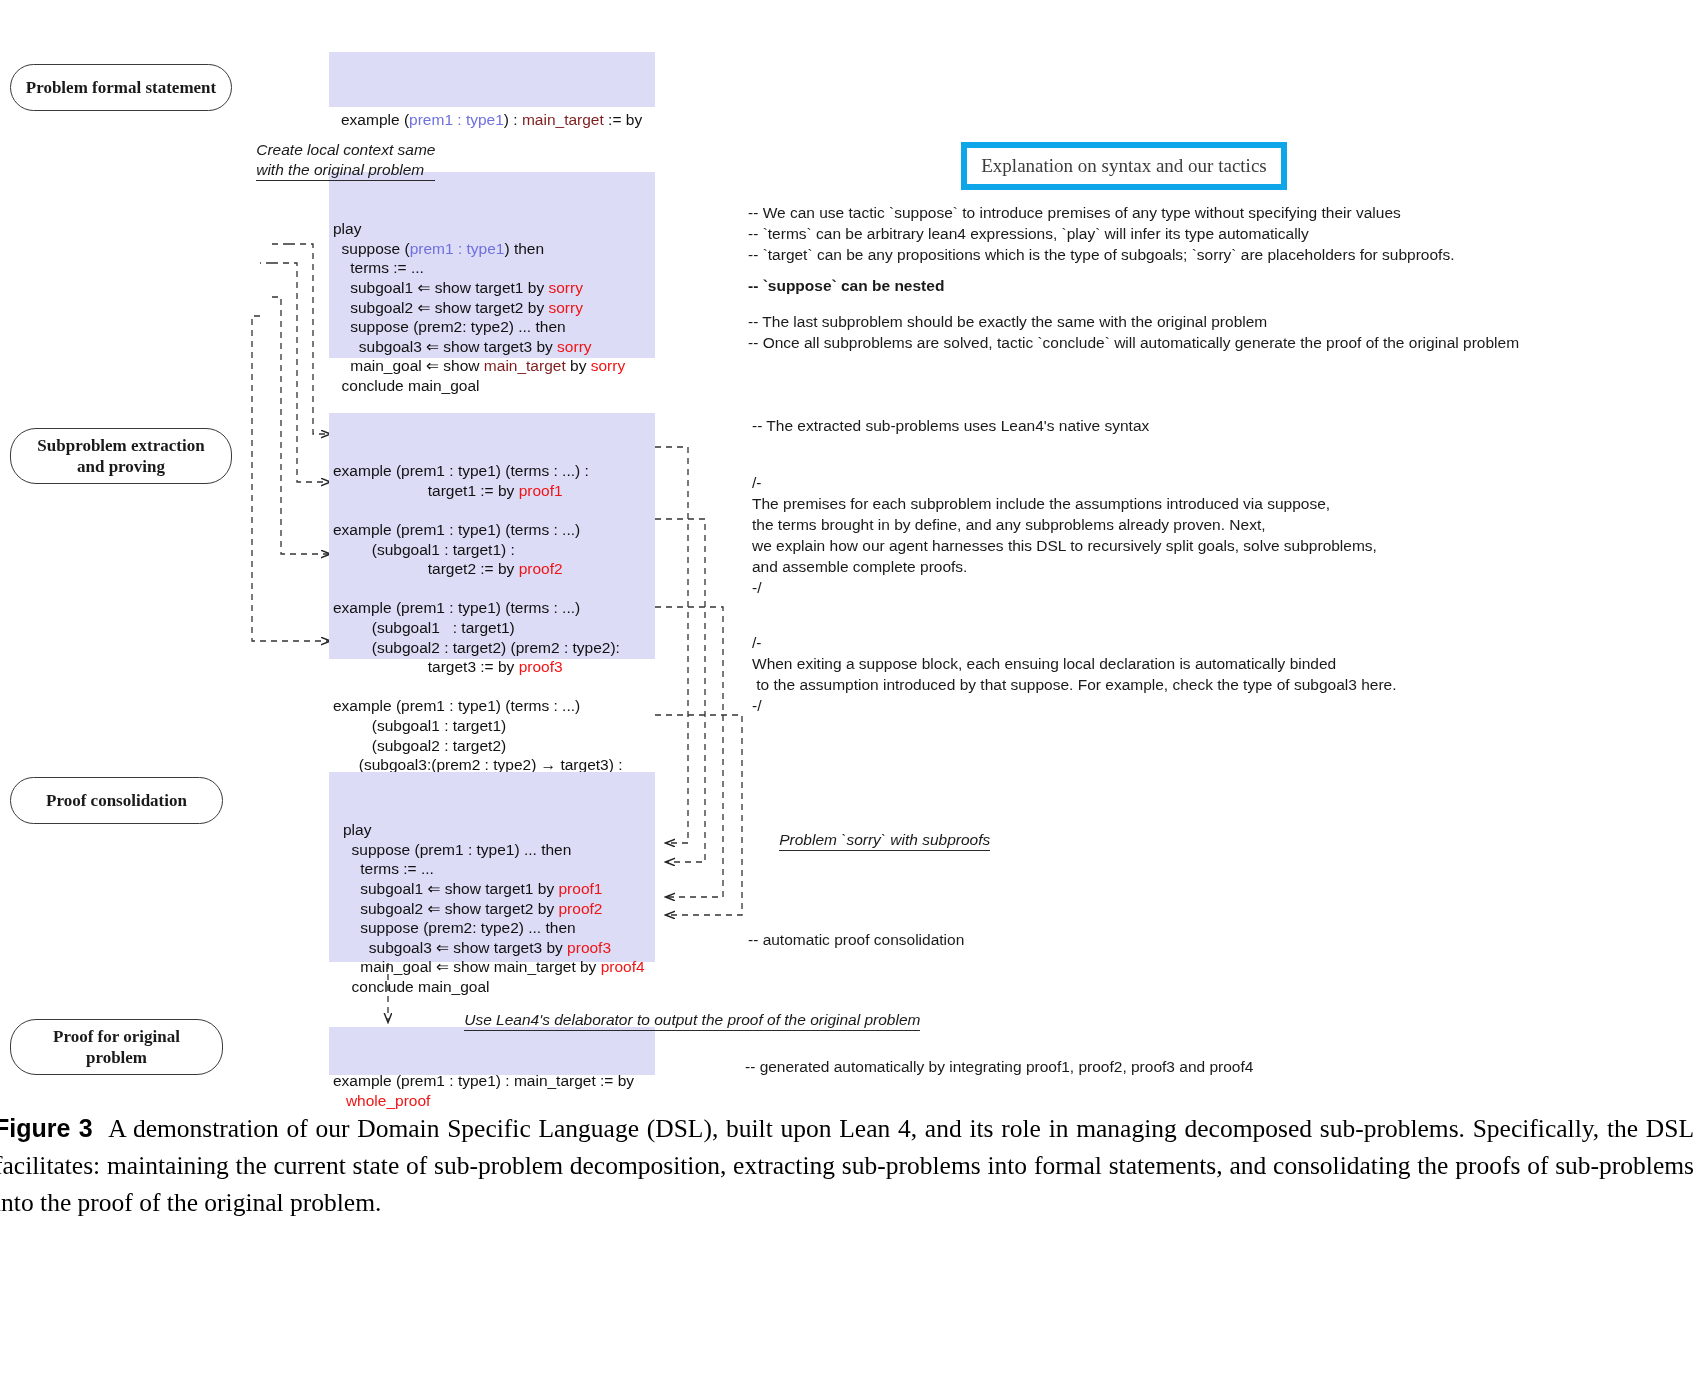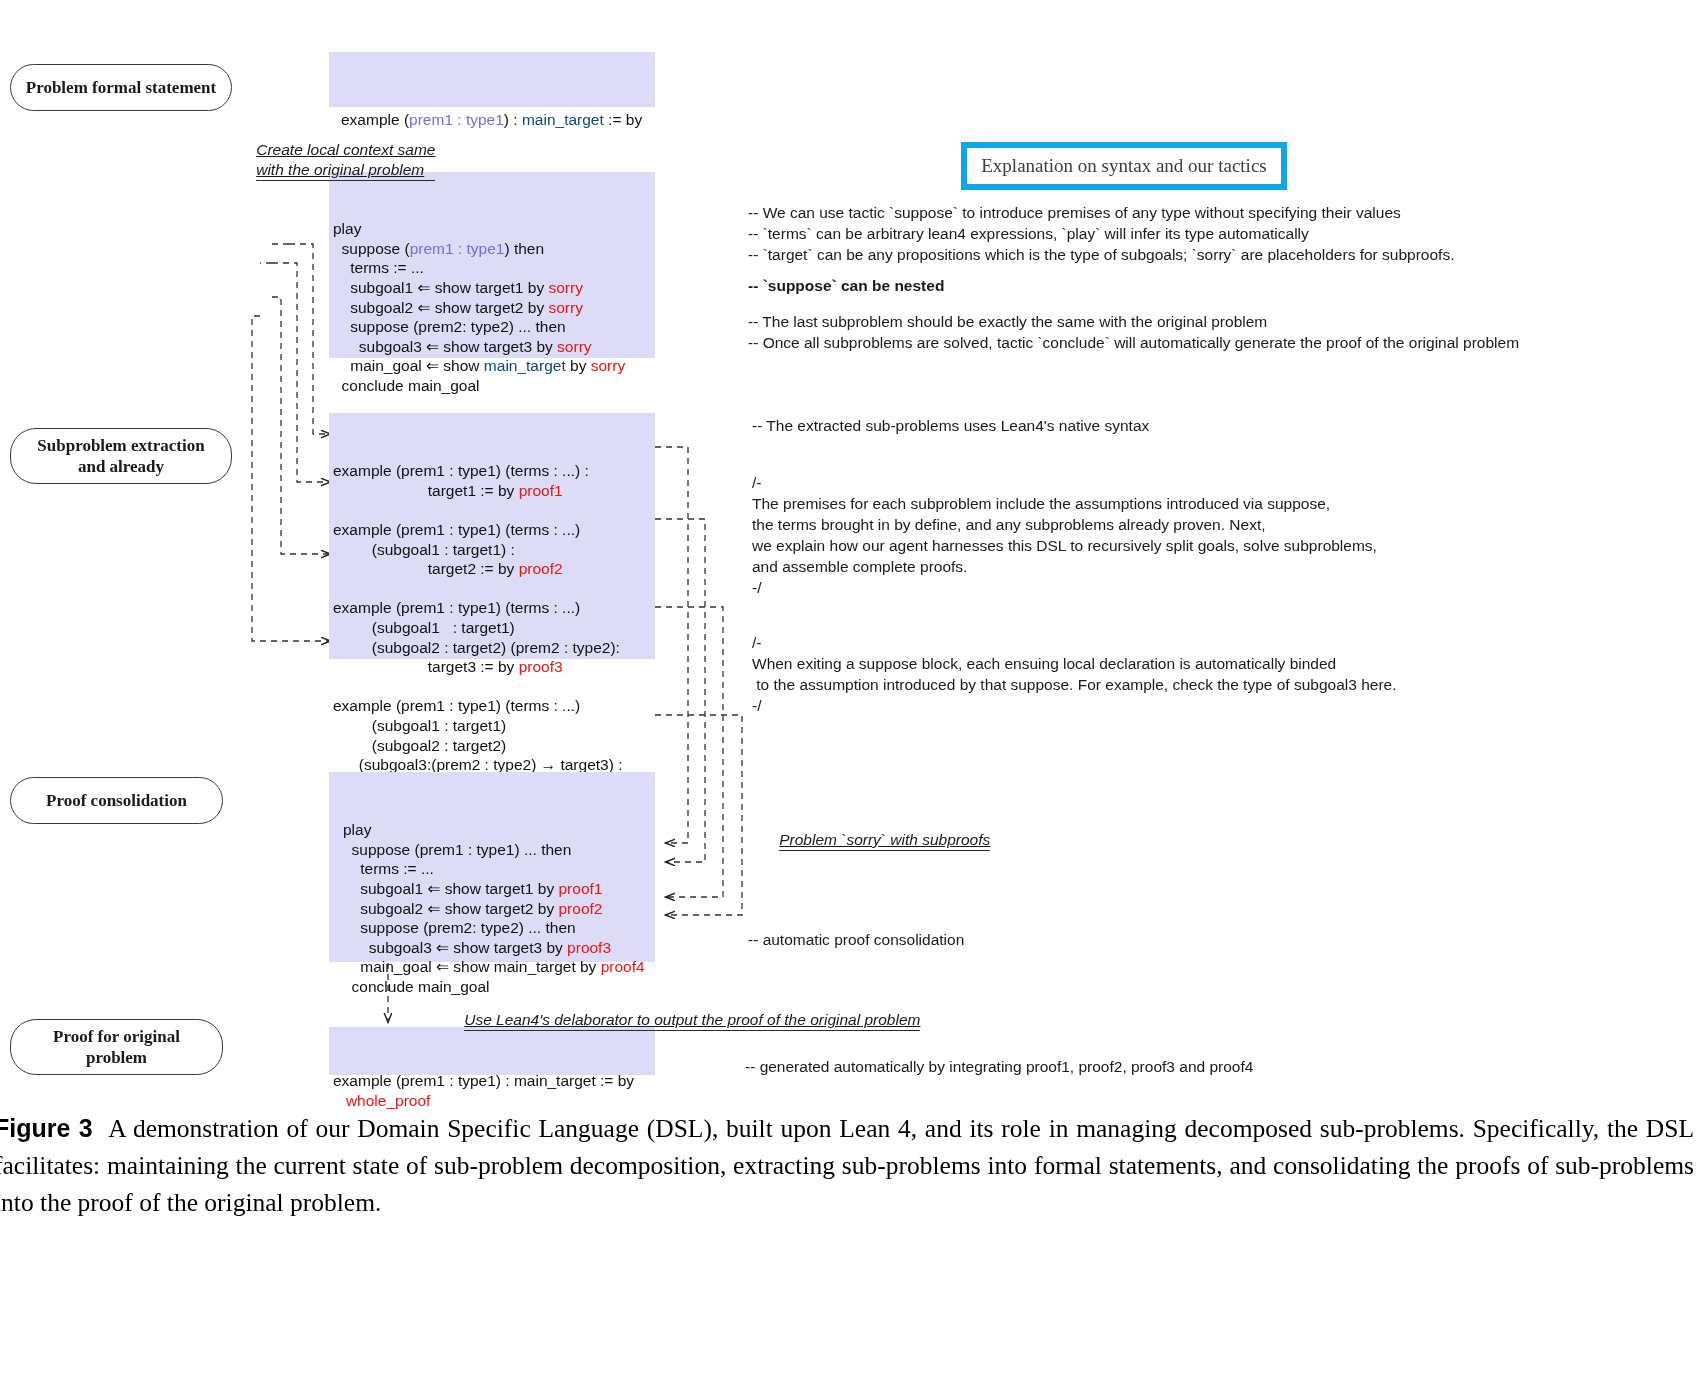--- a/index.html
+++ b/index.html
@@ -34,21 +34,21 @@
     box-sizing:border-box;
     font-family:"Liberation Sans",sans-serif;
     font-size:15.5px;
     color:#111111;
     line-height:19.6px;
     white-space:pre;
     padding:0;
   }
   .codebox .ln{white-space:pre;display:block;}
   .kw-blue{color:#6f6fe0;text-align:right;}
-  .kw-mag{color:#0c4a6e;}
+  .kw-mag{color:#7f1d1d;}
   .kw-red{color:#f01414;}
 
   
   .expbox{
     position:absolute;
     border:6px solid #0ea5e9;
     background:#ffffff;
     font-family:"Liberation Serif",serif;
     font-size:19px;
     color:#3c3c3c;
@@ -69,21 +69,21 @@
   
   .note{
     position:absolute;
     font-family:"Liberation Sans",sans-serif;
     font-style:italic;
     font-size:15.5px;
     color:#1a1a1a;
     line-height:20px;
     white-space:pre;
   }
-  .note span{border-bottom:1.2px solid #2a2a2a;display:inline-block;text-decoration:underline;}
+  .note span{border-bottom:1.2px solid #2a2a2a;display:inline-block;}
 
   
   #wires{position:absolute;left:0;top:0;width:1698px;height:1374px;pointer-events:none;}
 
   
   .caption{
     position:absolute;
     left:-12px;top:1110px;width:1712px;
     font-family:"Liberation Serif",serif;
     font-size:25.5px;
@@ -130,21 +130,21 @@
       <path d="M388,963 L388,1022" marker-end="url(#ah)"></path>
 
       <path d="M388,110 L388,168" stroke-dasharray="0" stroke="none"></path>
     </g>
   </svg>
 
   <div class="pill" style="left:10px;top:64px;width:222px;height:47px;">Problem formal statement</div>
 
 
   <div class="pill" style="left:10px;top:428px;width:222px;height:56px;white-space:pre-line;">Subproblem extraction
-and already</div>
+and proving</div>
 
   <div class="pill" style="left:10px;top:777px;width:213px;height:47px;">Proof consolidation</div>
 
   <div class="pill" style="left:10px;top:1019px;width:213px;height:56px;white-space:pre-line;">Proof for original
 problem</div>
 
   <div class="codebox" style="left:329px;top:52px;width:326px;height:55px;padding:19px 0 0 12px;">
     <div id="cb-problem_statement"><span class="ln"><span>example (</span><span class="kw-blue">prem1 : type1</span><span>) : </span><span class="kw-mag">main_target</span><span> := by</span></span></div>
   </div>
 

